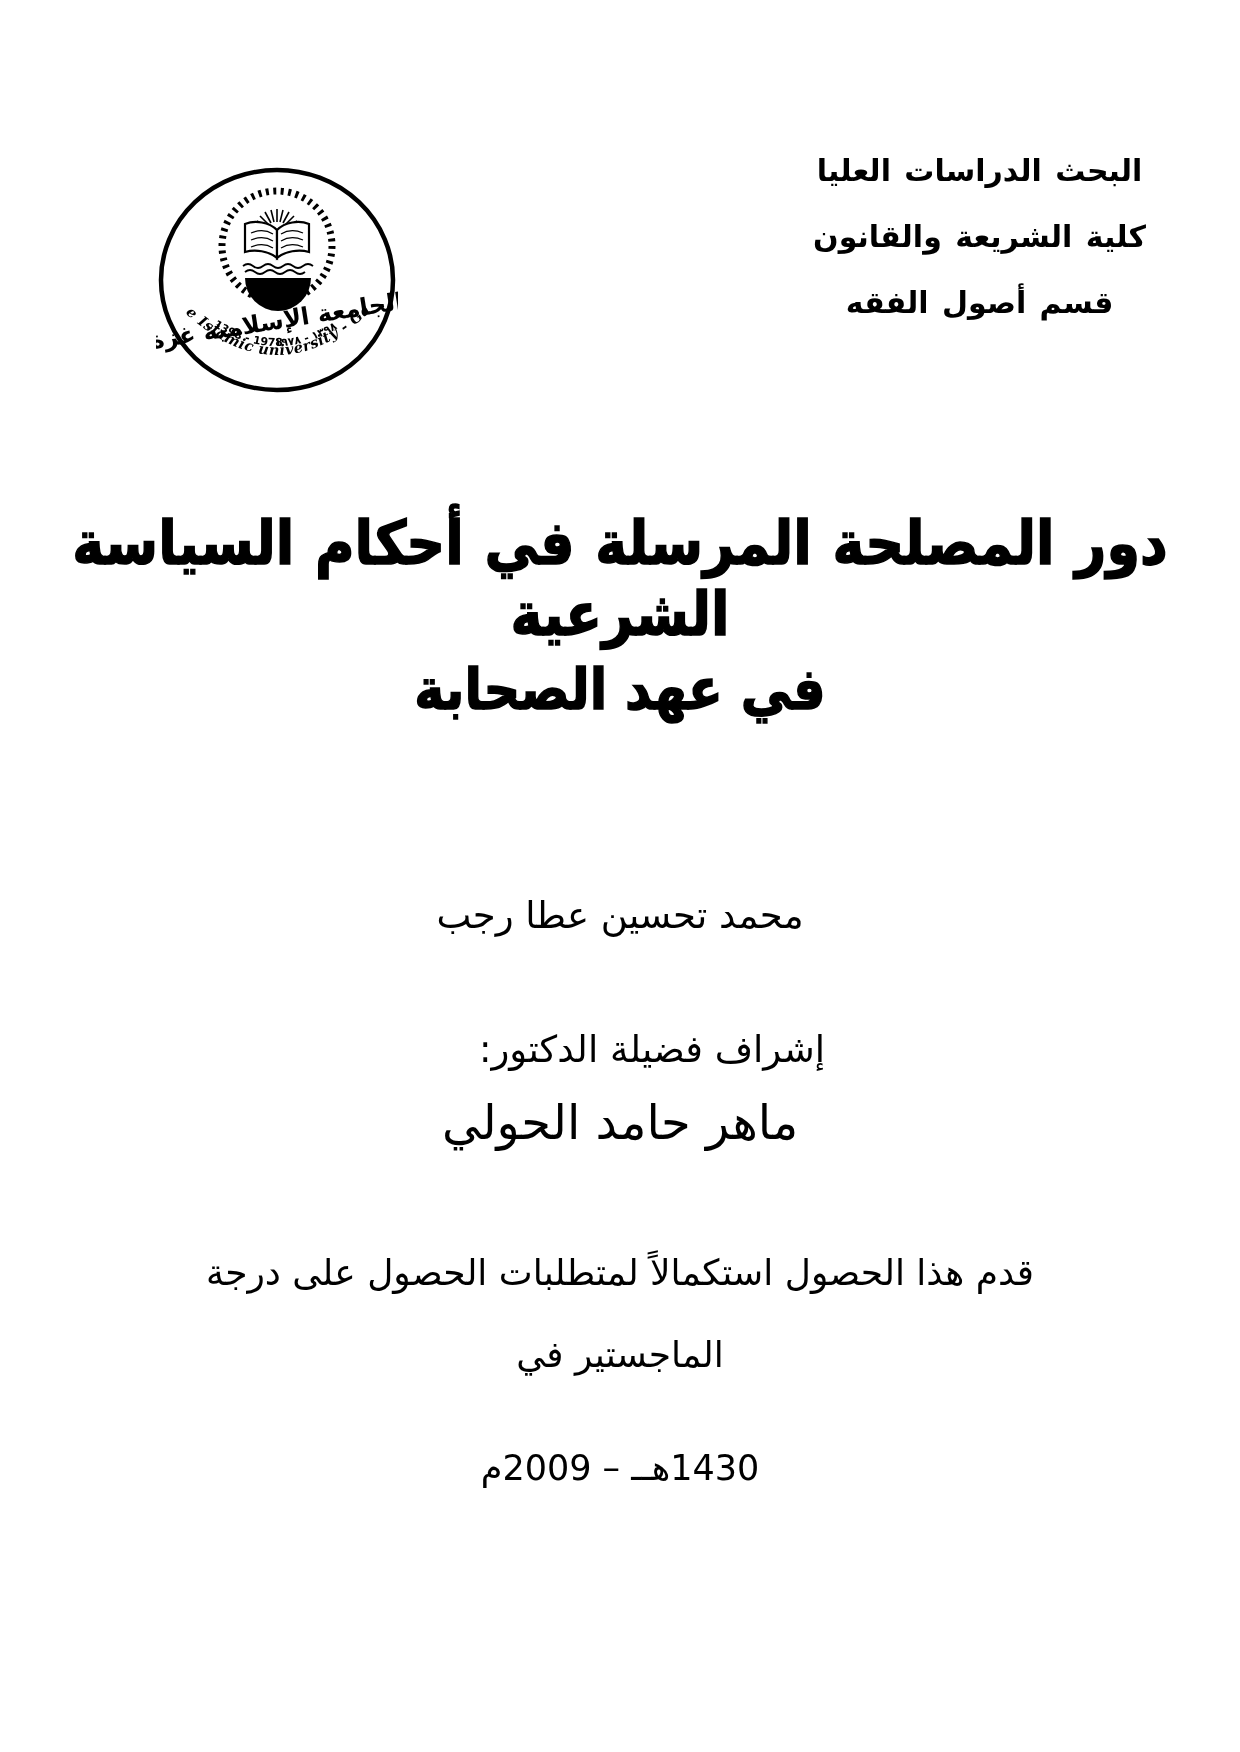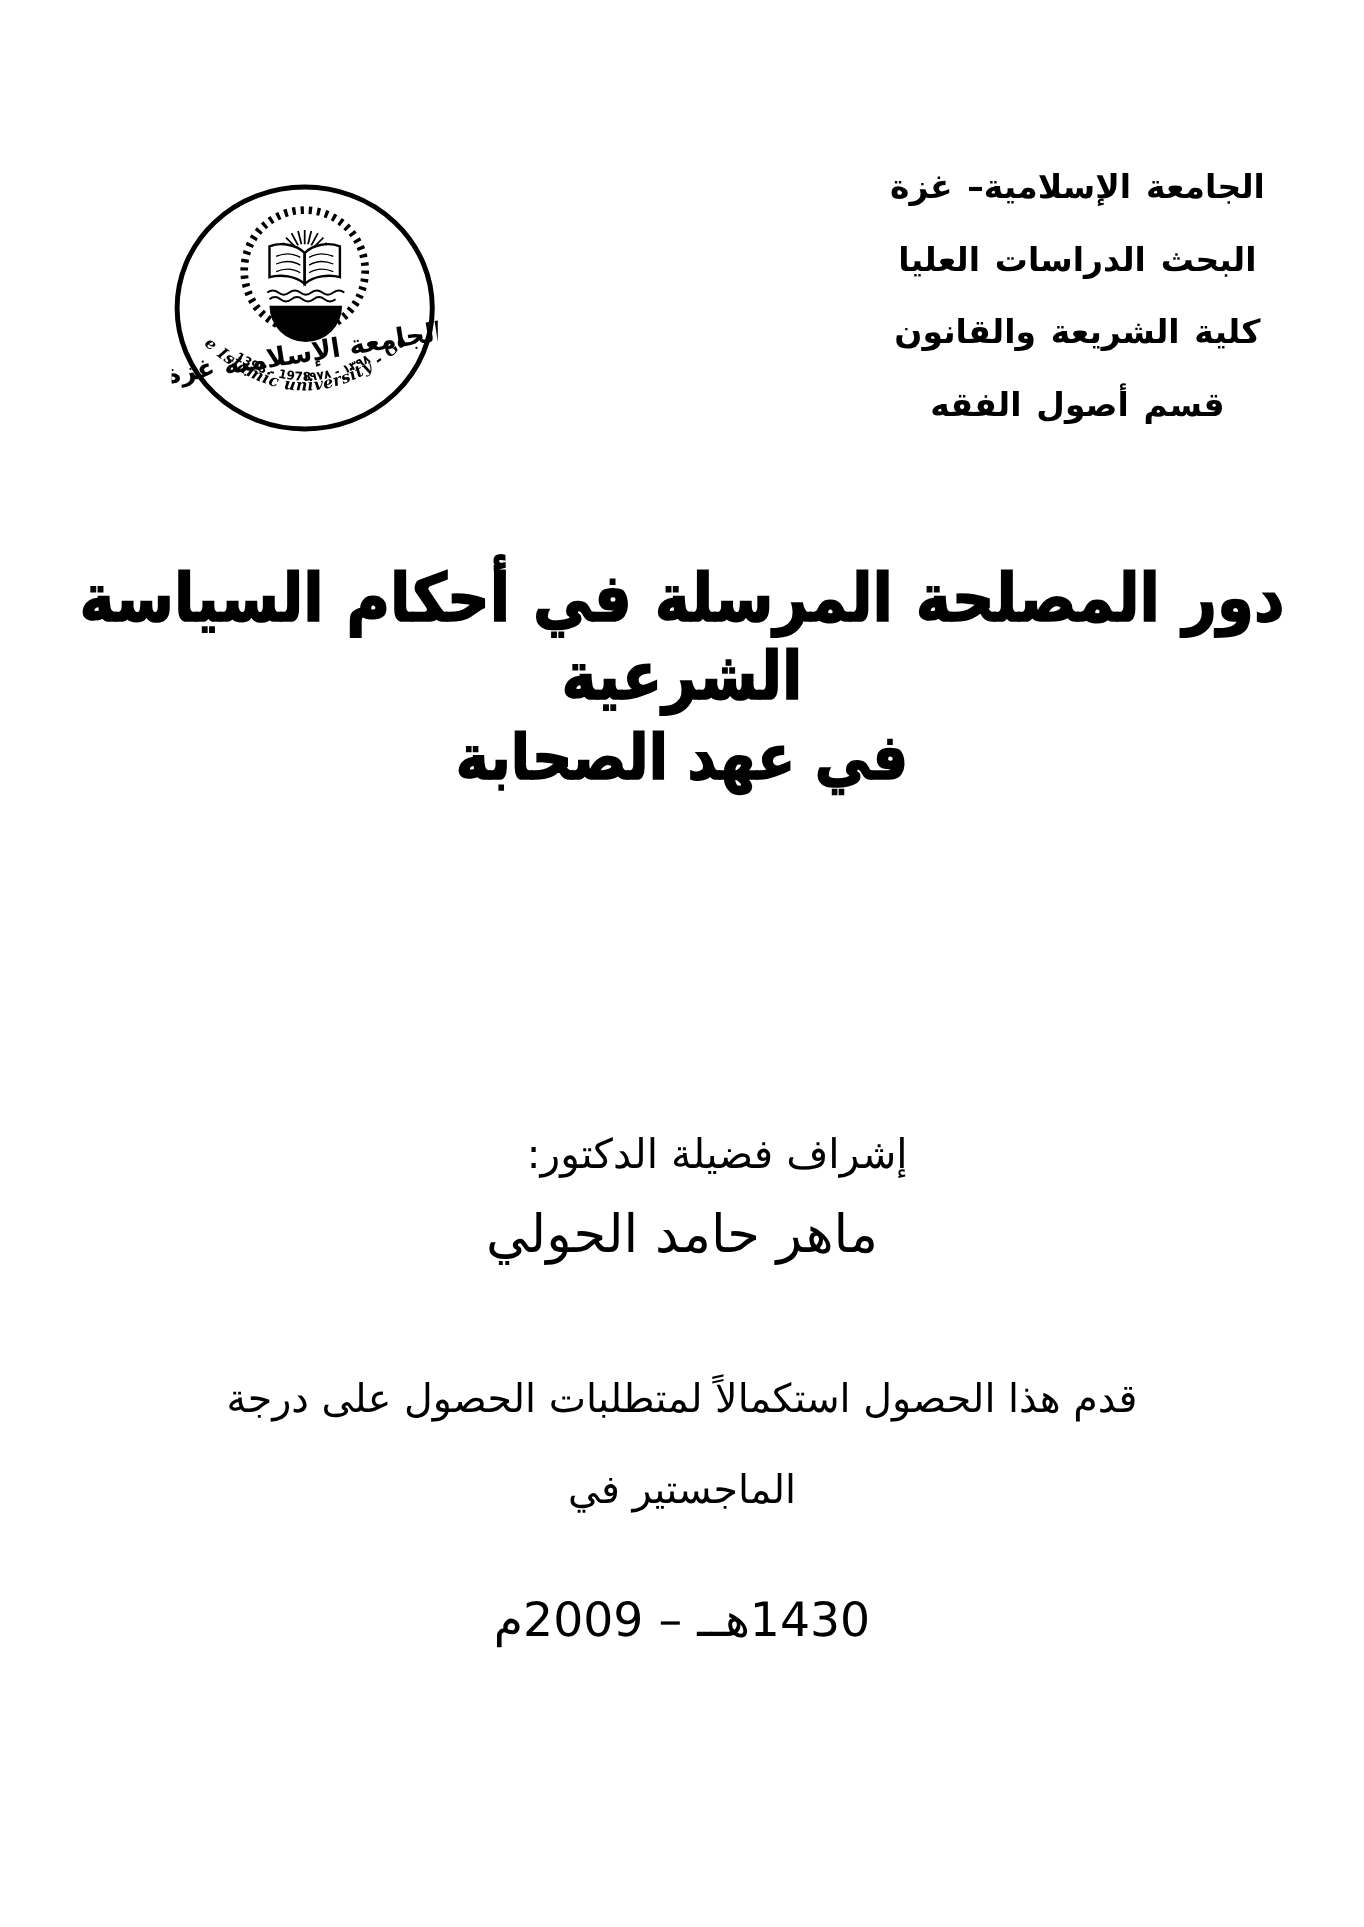--- a/index.html
+++ b/index.html
@@ -39,21 +39,21 @@
   }
   .prep-label{top:824px;font-size:37px;}
   .prep-name{top:894px;font-size:37px;}
   .sup-label{top:1028px;font-size:37px;margin-left:32px;}
   .sup-name{top:1094px;font-size:48px;}
   .note{
     top:1232px;font-size:36px;line-height:82px;
     padding:0 140px;width:960px;left:0;
     text-align:center;direction:rtl;
   }
-  .date-line{top:1448px;font-size:43px;}
+  .date-line{top:1448px;font-size:35px;}
 </style>
 </head>
 <body>
 
 <div class="page">
 
   <div class="abs logo-wrap">
     <svg viewBox="0 0 242 230">
       <defs>
         <path id="arc-dates" d="M60,162 Q121,198 182,162" fill="none"></path>
@@ -101,29 +101,29 @@
         <textPath href="#arc-dates" startOffset="74%" text-anchor="middle">١٣٩٨ - ١٩٧٨</textPath>
       </text>
 
       <text font-size="14.5" font-weight="bold" font-style="italic" letter-spacing="0.5" font-family="DejaVu Serif, serif">
         <textPath href="#arc-english" startOffset="50%" text-anchor="middle">The Islamic university - Gaza</textPath>
       </text>
     </svg>
   </div>
 
   <div class="abs uni-block">
-    <div>الجامعة الإسلامية– غزة</div>
     <div>البحث الدراسات العليا</div>
     <div>كلية الشريعة والقانون</div>
     <div>قسم أصول الفقه</div>
   </div>
 
   <div class="abs centered title-line1">دور المصلحة المرسلة في أحكام السياسة الشرعية</div>
   <div class="abs centered title-line2">في عهد الصحابة</div>
 
+  <div class="abs centered prep-name">محمد تحسين عطا رجب</div>
 
   <div class="abs centered sup-label">إشراف فضيلة الدكتور:</div>
   <div class="abs centered sup-name">ماهر حامد الحولي</div>
 
   <div class="abs note">
     <div>قدم هذا الحصول استكمالاً لمتطلبات الحصول على درجة الماجستير في</div>
   </div>
 
   <div class="abs centered date-line">1430هــ – 2009م</div>
 

